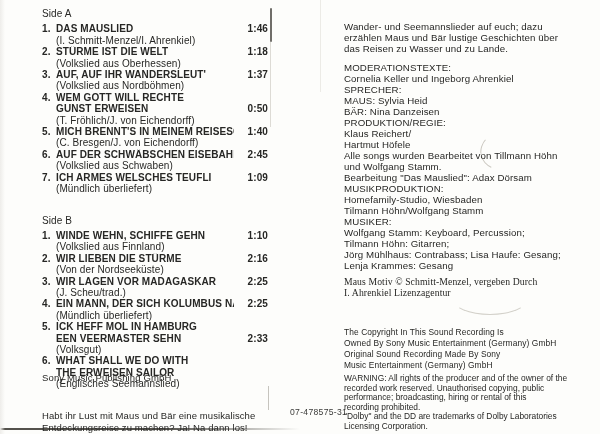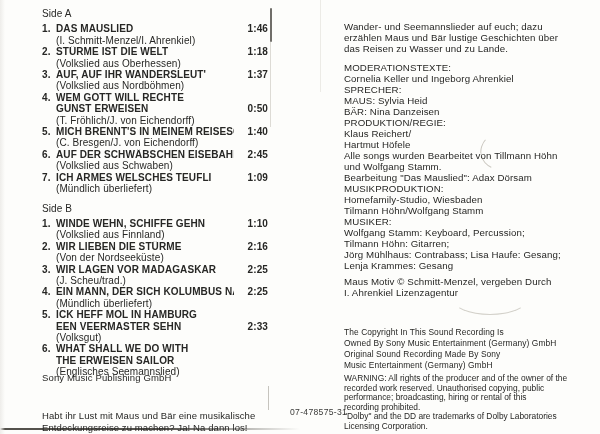--- a/index.html
+++ b/index.html
@@ -5,34 +5,34 @@
   html,body{margin:0;padding:0;}
   body{
     width:600px;height:434px;position:relative;overflow:hidden;
     background:#fdfdfb;color:#272725;
     font-family:"Liberation Sans", sans-serif;
     -webkit-font-smoothing:antialiased;
   }
   
   .left-col{position:absolute;left:42px;top:8px;width:226px;font-size:10px;line-height:11.4px;letter-spacing:.1px;}
   .side-label{font-weight:normal;margin-bottom:4px;}
-  .side-label.b{margin-top:8px;}
+  .side-label.b{margin-top:20px;}
   .track{position:relative;padding-left:14px;}
   .tnum{position:absolute;left:0;font-weight:bold;}
   .tline{display:flex;justify-content:space-between;font-weight:bold;white-space:nowrap;}
   .ttl{flex:1 1 auto;overflow:hidden;}
   .tdur{margin-left:14px;font-weight:bold;}
   .tsrc{font-weight:normal;}
   .publisher{position:absolute;left:42px;top:372px;font-size:9.5px;letter-spacing:.15px;text-align:right;}
   .intro-left{position:absolute;left:42px;top:410px;width:240px;font-size:9.5px;line-height:11.6px;white-space:pre-line;letter-spacing:.1px;}
   
   .right-block{position:absolute;left:344px;width:252px;font-size:9.7px;line-height:11px;white-space:pre-line;letter-spacing:.1px;}
   .right-intro{top:21px;}
   .right-credits{top:62px;}
-  .right-license{top:276px;}
+  .right-license{top:276px;font-family:Liberation Serif, serif;}
   .copyright{position:absolute;left:344px;top:327px;width:252px;font-size:8.4px;line-height:11px;white-space:pre-line;letter-spacing:.1px;}
   .warning{position:absolute;left:344px;top:374px;width:254px;font-size:8.4px;line-height:9.6px;white-space:pre-line;}
   .catalog{position:absolute;left:261px;top:407px;font-size:8.6px;letter-spacing:.3px;color:#3a3a38;padding-left:29px;}
   
   .artifact{position:absolute;pointer-events:none;}
   .crease-top-dark{left:270px;top:8px;width:2px;height:34px;background:#57554f;opacity:.85;border-radius:1px;}
   .crease-mid{left:270px;top:42px;width:1px;height:85px;background:#dddbd5;}
   .crease-2{left:320px;top:0;width:1px;height:92px;background:#ecebe6;}
   .crease-low{left:268px;top:386px;width:1px;height:24px;background:#c6c4be;}
   .bottom-edge{left:0;top:428px;width:300px;height:2px;background:linear-gradient(to right,#54524c 0%,#54524c 55%,rgba(84,82,76,0) 100%);}

